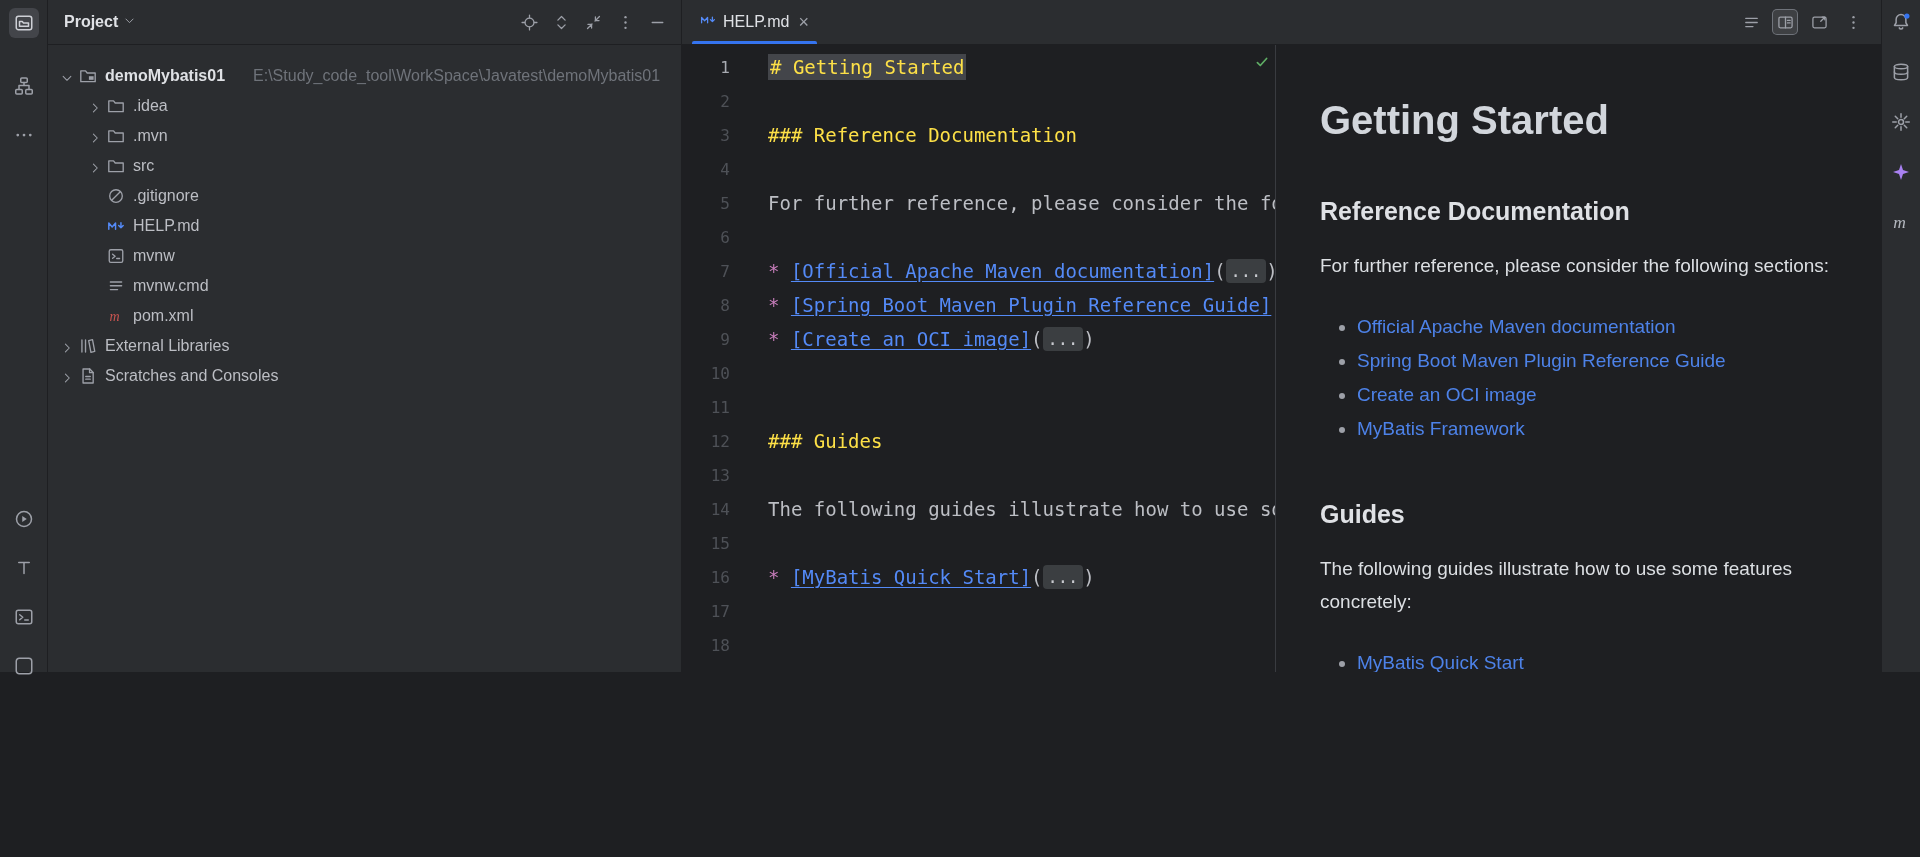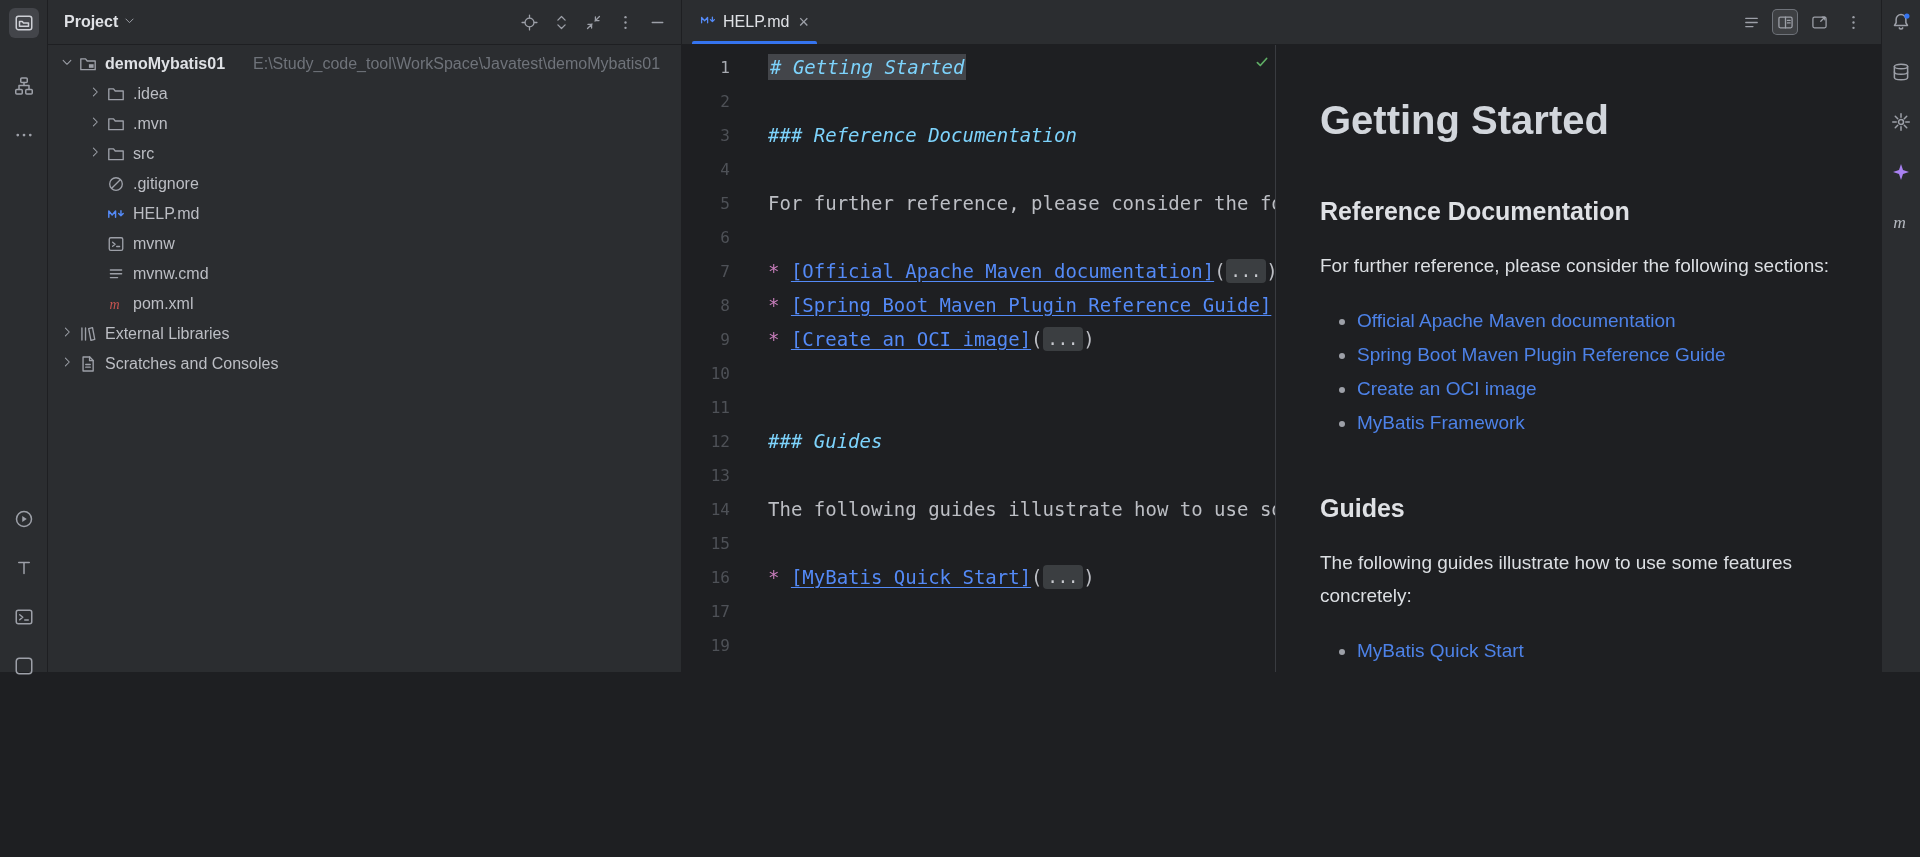--- a/index.html
+++ b/index.html
@@ -16,21 +16,21 @@
   .strip-btn{width:30px;height:30px;border-radius:6px;display:flex;align-items:center;justify-content:center;cursor:pointer}
   .strip-btn.active{background:#43454A}
 
   
   .project-panel{width:634px;flex:none;background:#2B2D30;border-right:1px solid #1E1F22;display:flex;flex-direction:column;overflow:hidden}
   .panel-header{height:45px;flex:none;display:flex;align-items:center;padding:0 14px 0 16px;border-bottom:1px solid #1E1F22}
   .panel-title{display:flex;align-items:center;gap:5px;color:#DFE1E5;font-weight:700;font-size:16px;cursor:pointer}
   .panel-actions{margin-left:auto;display:flex;align-items:center;gap:12px}
   .icon-btn{width:20px;height:20px;display:flex;align-items:center;justify-content:center;cursor:pointer;border-radius:4px}
   .tree{padding-top:10px;overflow:hidden}
-  .tree-row{height:30px;display:flex;align-items:flex-start;white-space:nowrap;overflow:hidden;cursor:pointer;font-size:16px}
+  .tree-row{height:30px;display:flex;align-items:flex-end;white-space:nowrap;overflow:hidden;cursor:pointer;font-size:16px}
   .tree-row.lv0{padding-left:8px}
   .tree-row.lv1{padding-left:36px}
   .chev-slot{width:22px;flex:none;display:flex;align-items:center;justify-content:center}
   .node-icon{width:20px;flex:none;display:flex;align-items:center;justify-content:center;margin-right:7px}
   .lbl{color:#BCBEC4}
   .lbl.bold{font-weight:700;color:#DFE1E5}
   .path{color:#6F737A;margin-left:28px}
 
   
   .editor-group{flex:1;min-width:0;display:flex;flex-direction:column}
@@ -42,33 +42,33 @@
   .action-btn{width:24px;height:24px;display:flex;align-items:center;justify-content:center;border-radius:4px;cursor:pointer}
   .action-btn.selected{background:#3E4043;box-shadow:0 0 0 1px #6F737A}
   .split{flex:1;display:flex;min-height:0}
 
   
   .editor{width:594px;flex:none;background:#1E1F22;border-right:1px solid #393B40;position:relative;overflow:hidden;padding-top:5px;font-family:"DejaVu Sans Mono",monospace}
   .eline{height:34px;display:flex;align-items:center}
   .lnum{width:48px;flex:none;text-align:right;color:#4E5157;font-size:16px}
   .lnum.cur{color:#A8ABB2}
   .code{white-space:pre;padding-left:38px;font-size:19px;color:#BCBEC4}
-  .seg.h1,.seg.h3{color:#7dd3fc;font-style:italic}
+  .seg.h1,.seg.h3{color:#fde047;}
   .seg.sel{background:#43454A;padding:2px 2px}
   .seg.mark{color:#C77DBB}
   .seg.link{color:#548AF7;text-decoration:underline;text-underline-offset:3px}
   .seg.fold{display:inline-block;background:#3B3E41;border-radius:4px;padding:0 5px;color:#C8CACF;font-size:17px;line-height:24px;vertical-align:1px}
   .inspect{position:absolute;top:9px;right:5px}
 
   
   .preview{flex:1;min-width:0;background:#1E1F22;padding:25px 15px 0 44px;overflow:hidden}
   .preview h1{font-size:40px;line-height:46px;font-weight:700;color:#D2D6DC;margin-top:27px}
   .preview h2{font-size:25px;line-height:29px;font-weight:700;color:#DFE1E5;margin-top:54px}
   .preview p{font-size:19px;line-height:33px;color:#DCDFE3;margin-top:23px;max-width:530px}
-  .preview ul{margin-top:22px;padding-left:37px;list-style:disc}
+  .preview ul{margin-top:28px;padding-left:37px;list-style:disc}
   .preview li{font-size:19px;line-height:34px;color:#9DA0A8}
   .plink{color:#4D82E8;cursor:pointer}
 
   
   .right-strip{width:39px;flex:none;background:#2B2D30;border-left:1px solid #1E1F22;display:flex;flex-direction:column;align-items:center;padding-top:10px;gap:26px}
   .right-strip .strip-btn{width:24px;height:24px}
 </style>
 </head>
 <body>
 
@@ -466,21 +466,21 @@
               <span class="code"></span>
             </div>
             <div class="eline">
               <span class="lnum">16</span>
               <span class="code"><span class="seg mark">* </span><span class="seg link">[MyBatis Quick Start]</span><span class="seg txt">(</span><span class="seg fold">...</span><span class="seg txt">)</span></span>
             </div>
             <div class="eline">
               <span class="lnum">17</span>
             </div>
             <div class="eline">
-              <span class="lnum">19</span>
+              <span class="lnum">18</span>
               <span class="code"></span>
             </div>
           </div>
         <div class="inspect" id="inspectWidget"><span class="icon">
               <svg width="16" height="16" viewBox="0 0 16 16" xmlns="http://www.w3.org/2000/svg">
                 <path d="M3.4 8.6l2.9 2.9 6.3-7" stroke="#5FAD65" stroke-width="1.7" fill="none" stroke-linecap="round" stroke-linejoin="round"></path>
               </svg>
             </span></div>
       </div>
       <div class="preview">

